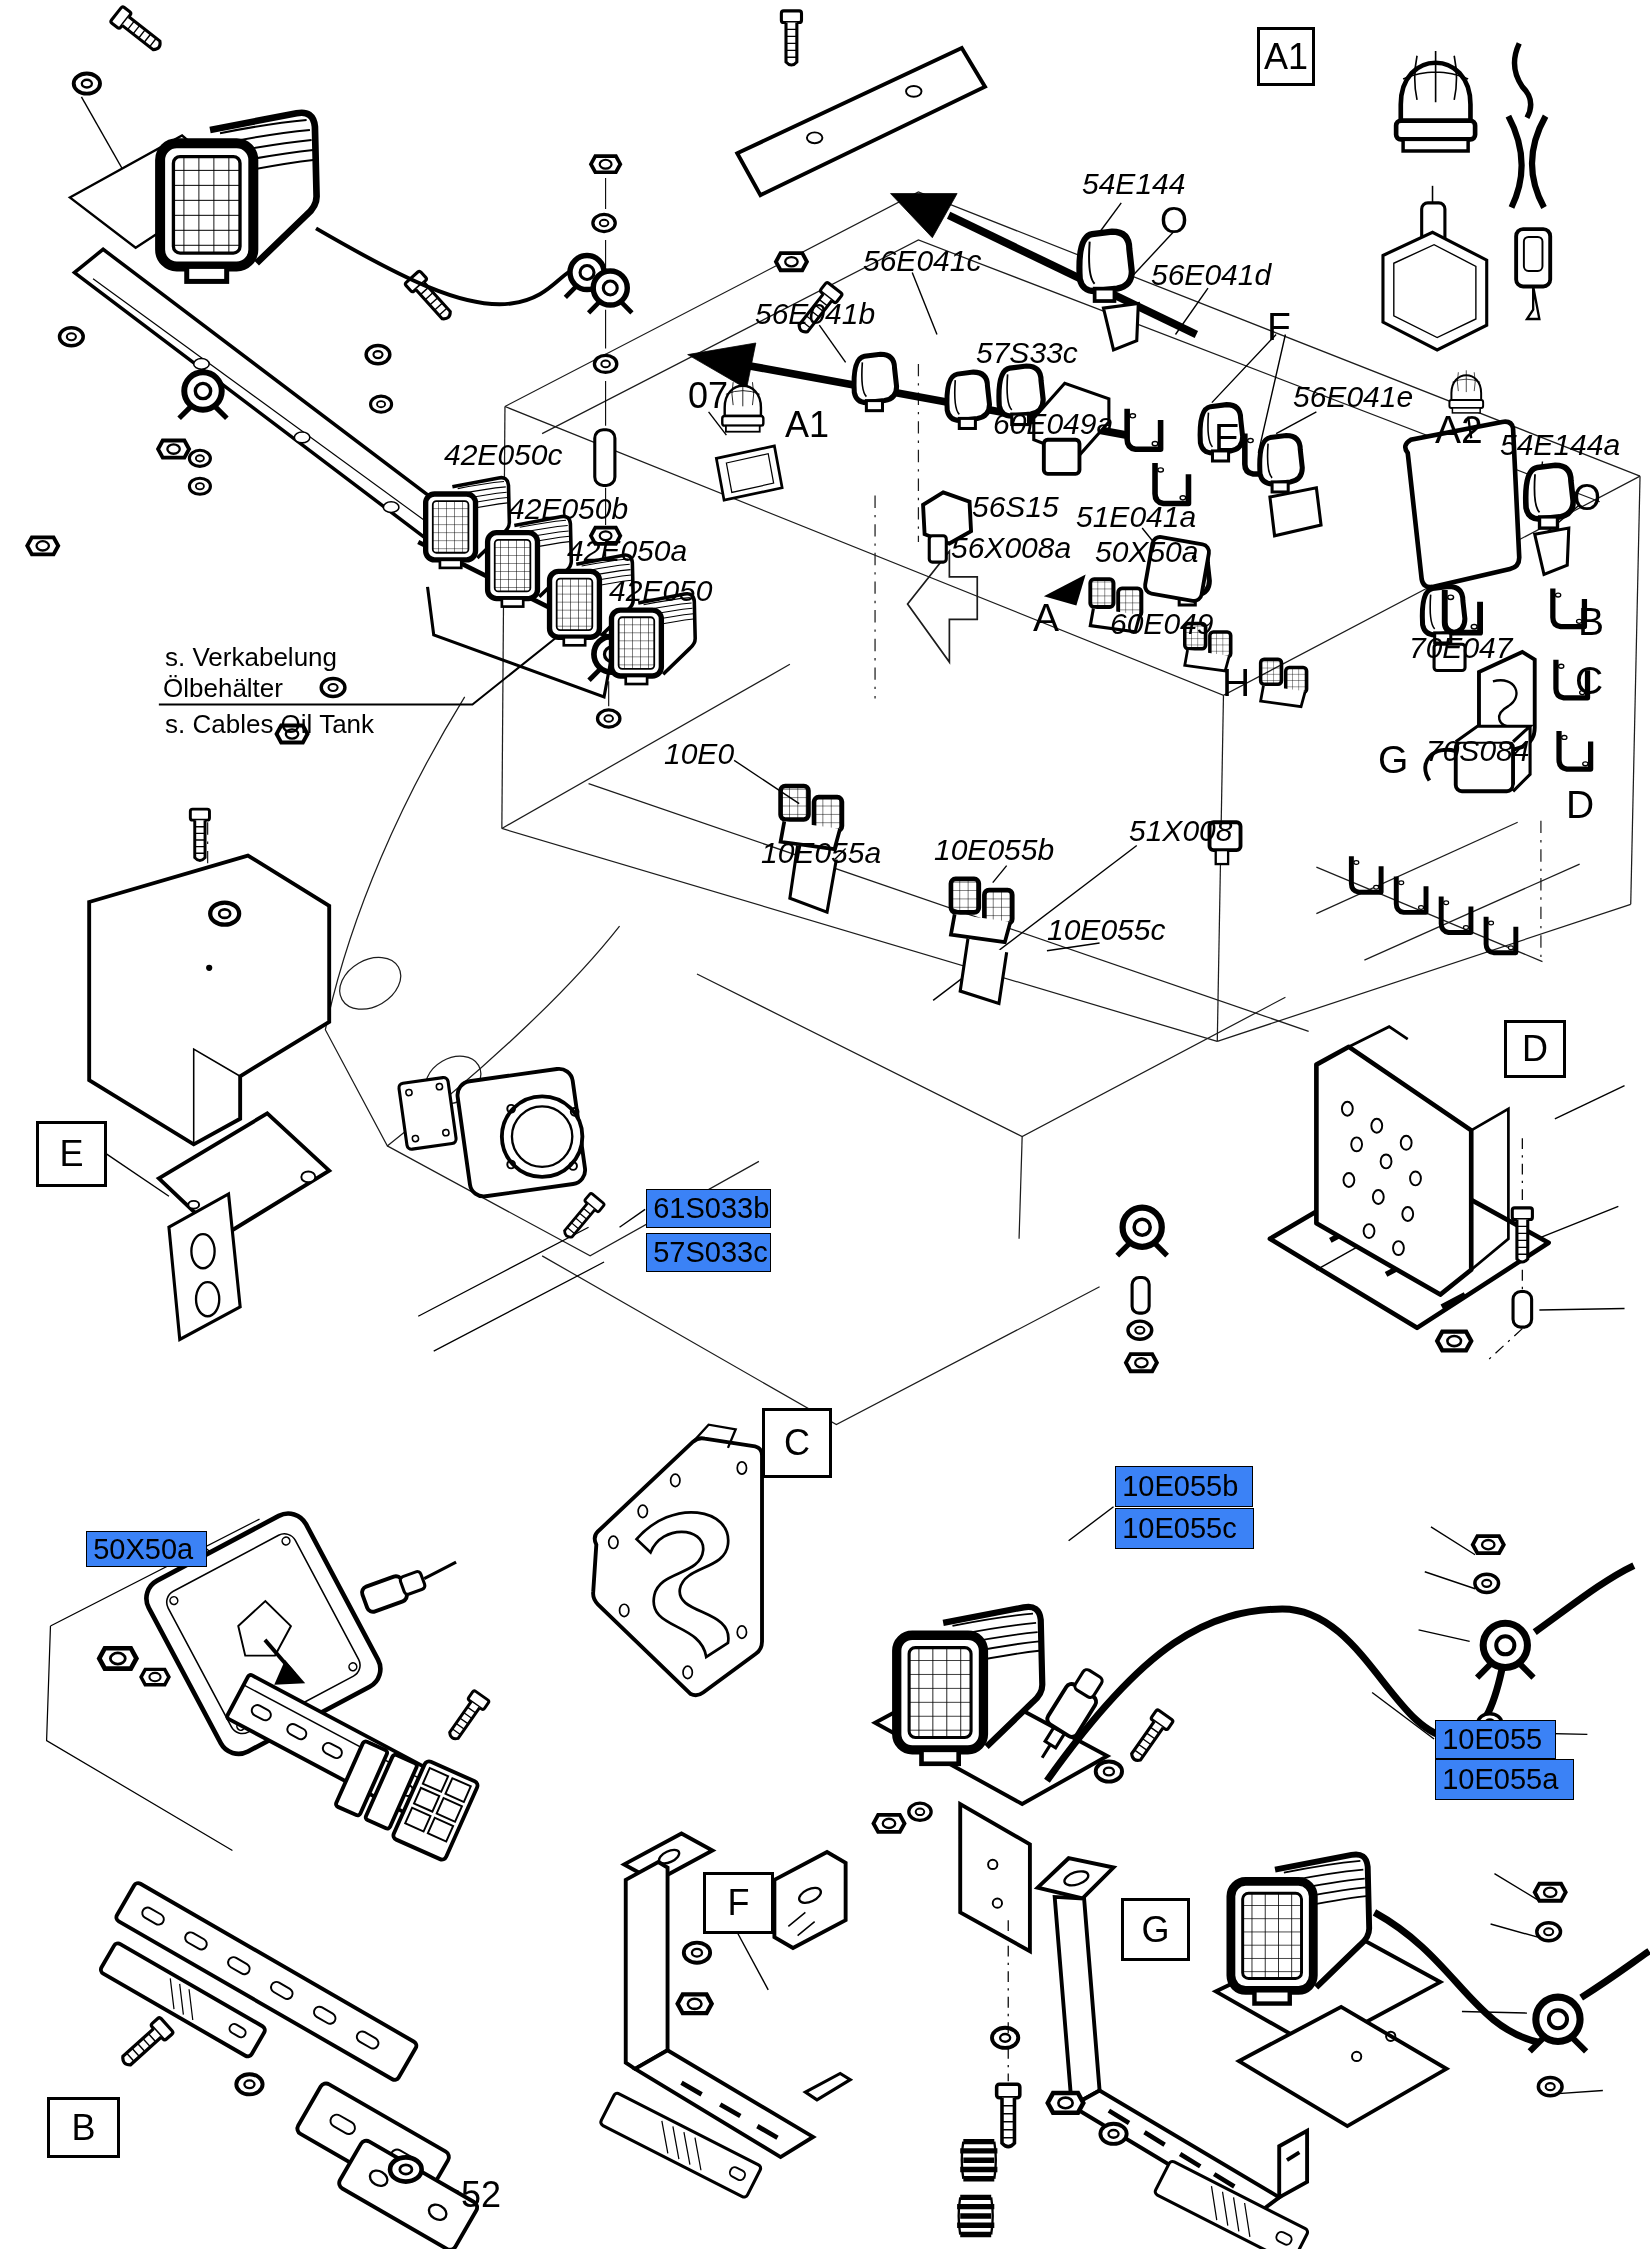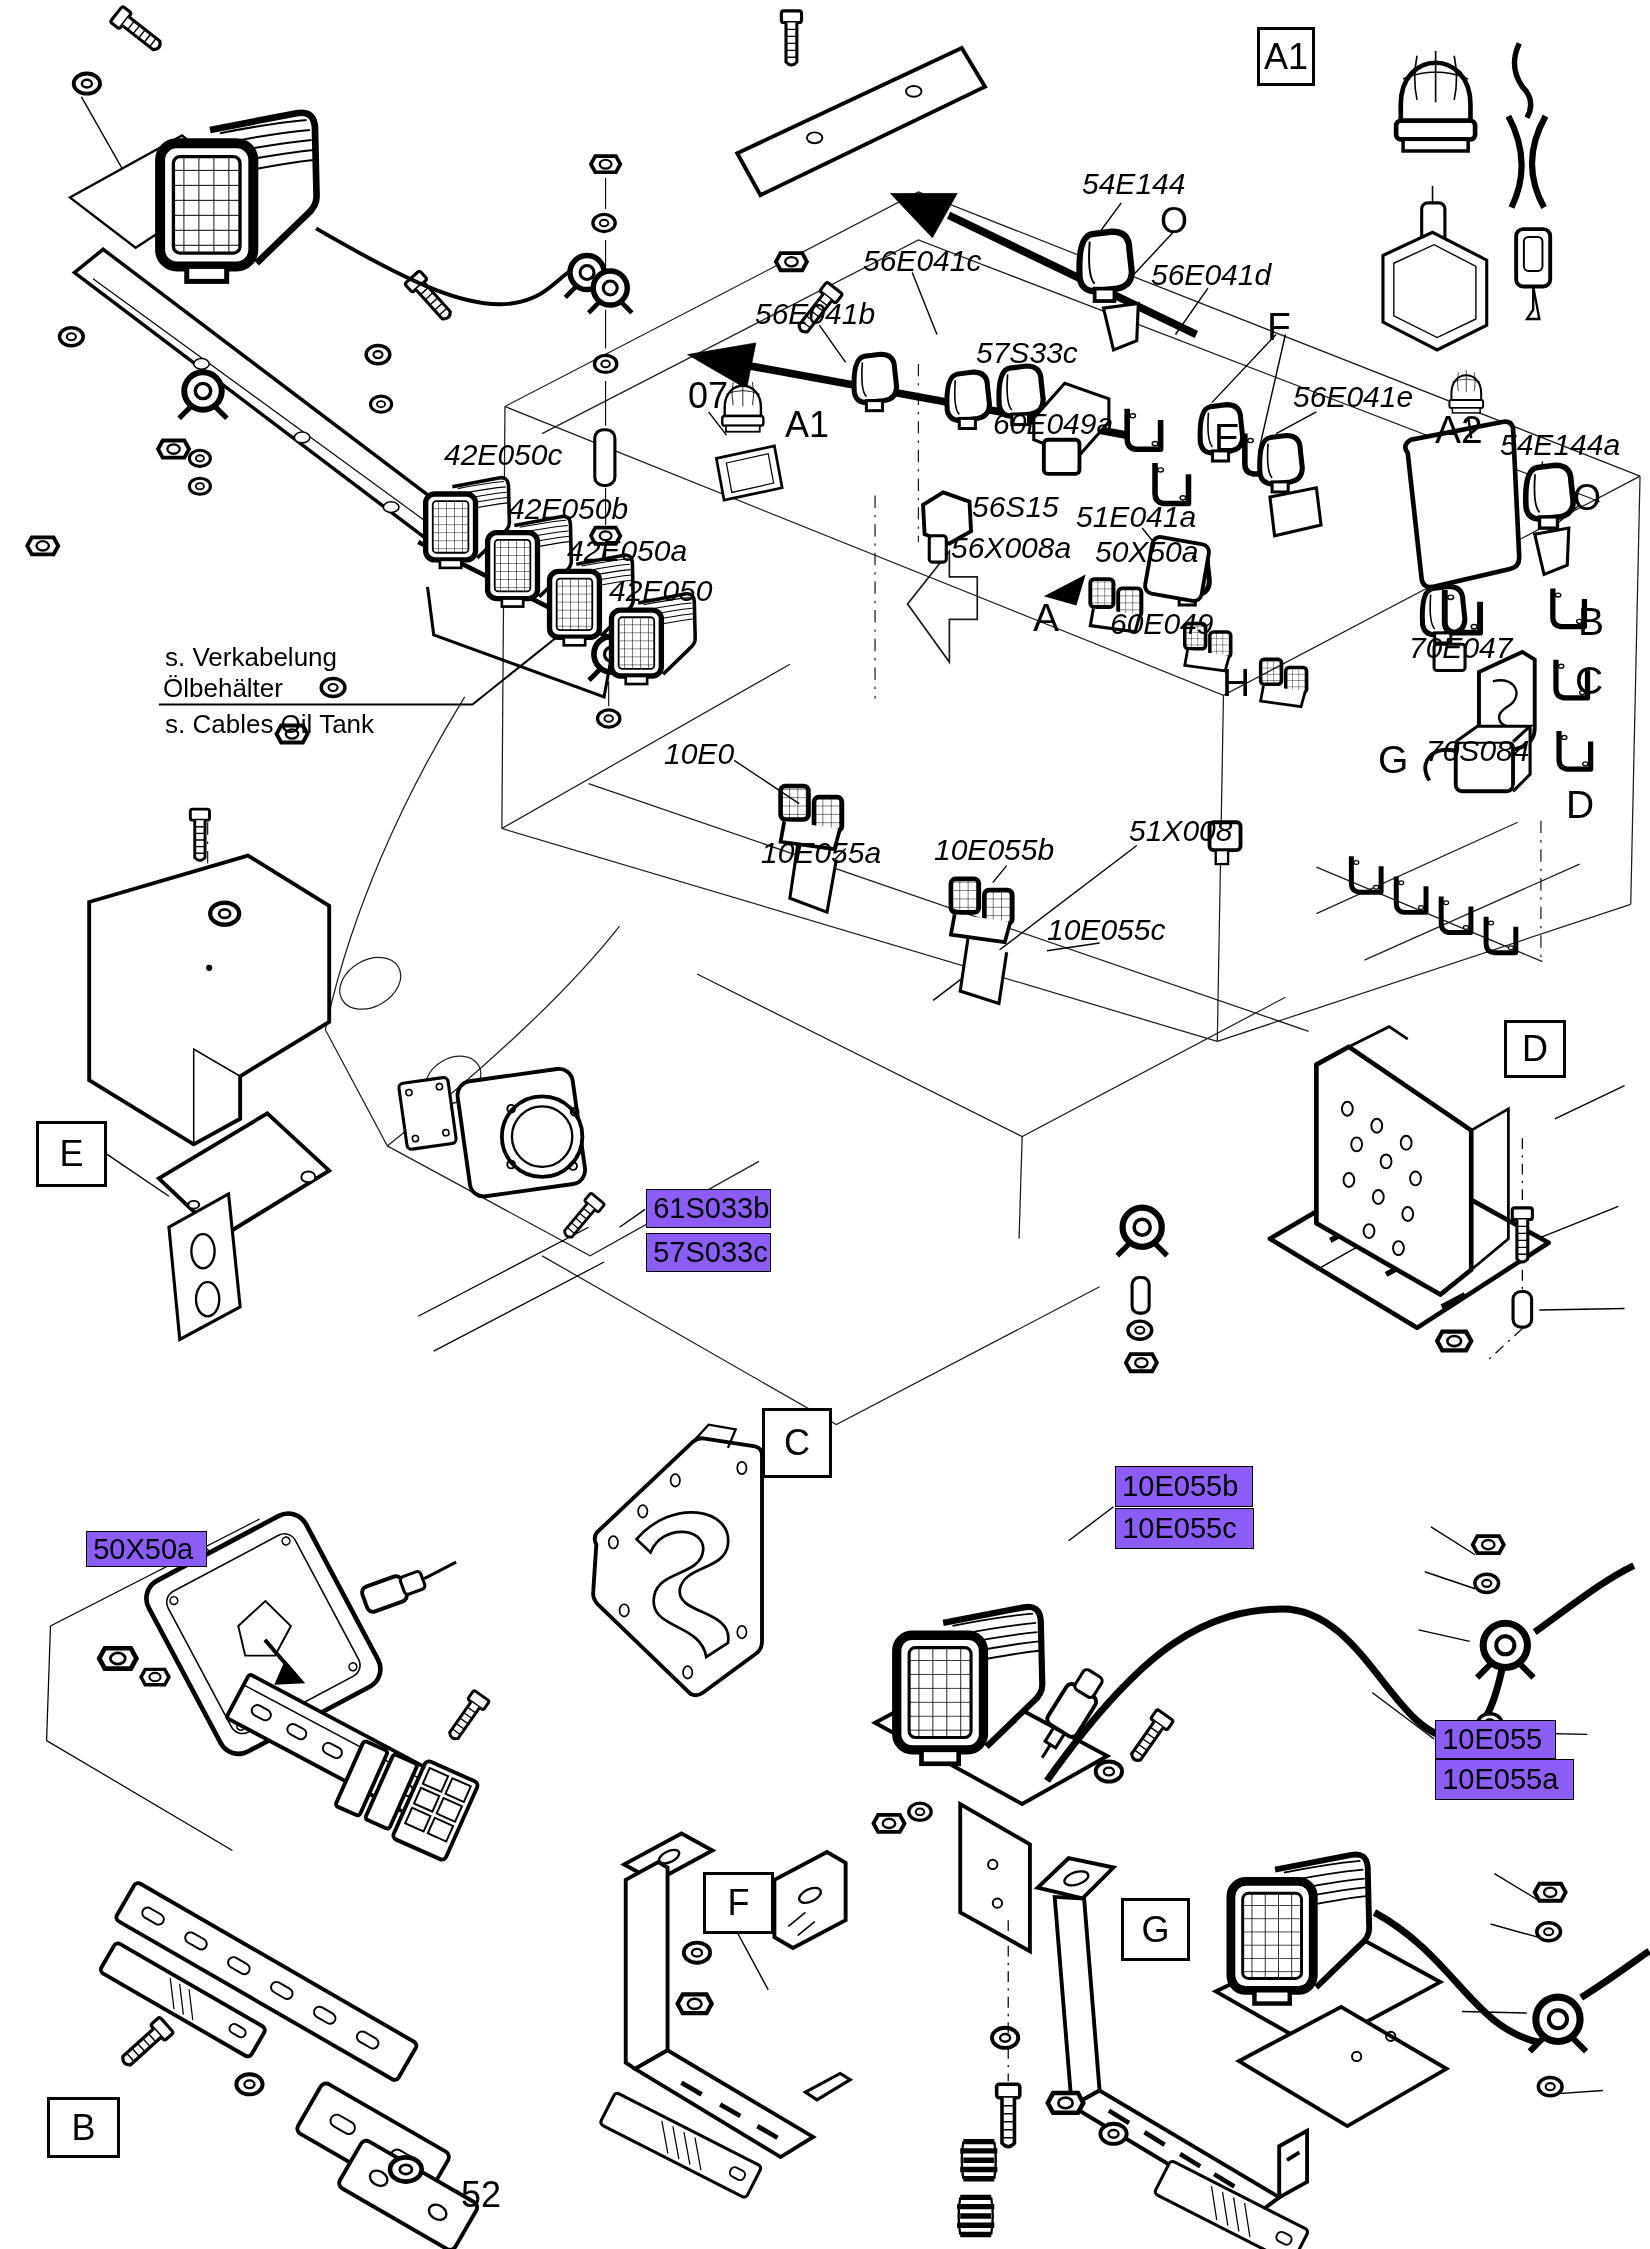--- a/index.html
+++ b/index.html
@@ -5,21 +5,21 @@
   html,body{margin:0;padding:0;background:#888;}
   #canvas{position:relative;width:1651px;height:2250px;background:#ffffff;overflow:hidden;
           font-family:"Liberation Sans","DejaVu Sans",sans-serif;color:#000;}
   #art{position:absolute;left:0;top:0;}
   .lbl{position:absolute;white-space:nowrap;line-height:1;color:#000;}
   .it{font-style:italic;font-size:30px;}
   .vw{font-size:39px;}
   .num{font-size:36px;}
   .bxl{border:3.1px solid #000;background:#fff;display:flex;align-items:center;justify-content:center;
        font-size:36px;}
-  .bxp{border:1.9px solid #000;background:#8b5cf6;display:flex;align-items:center;justify-content:flex-start;
+  .bxp{border:1.9px solid #000;background:#3b82f6;display:flex;align-items:center;justify-content:flex-start;
        padding:3.1px 6.2px;font-size:29px;}
   .note{font-size:26px;}
 </style>
 </head>
 <body>
 
 <div id="canvas">
 
 <svg id="art" width="1651" height="2250" viewBox="0 0 2132 2906" xmlns="http://www.w3.org/2000/svg">
 <defs>

